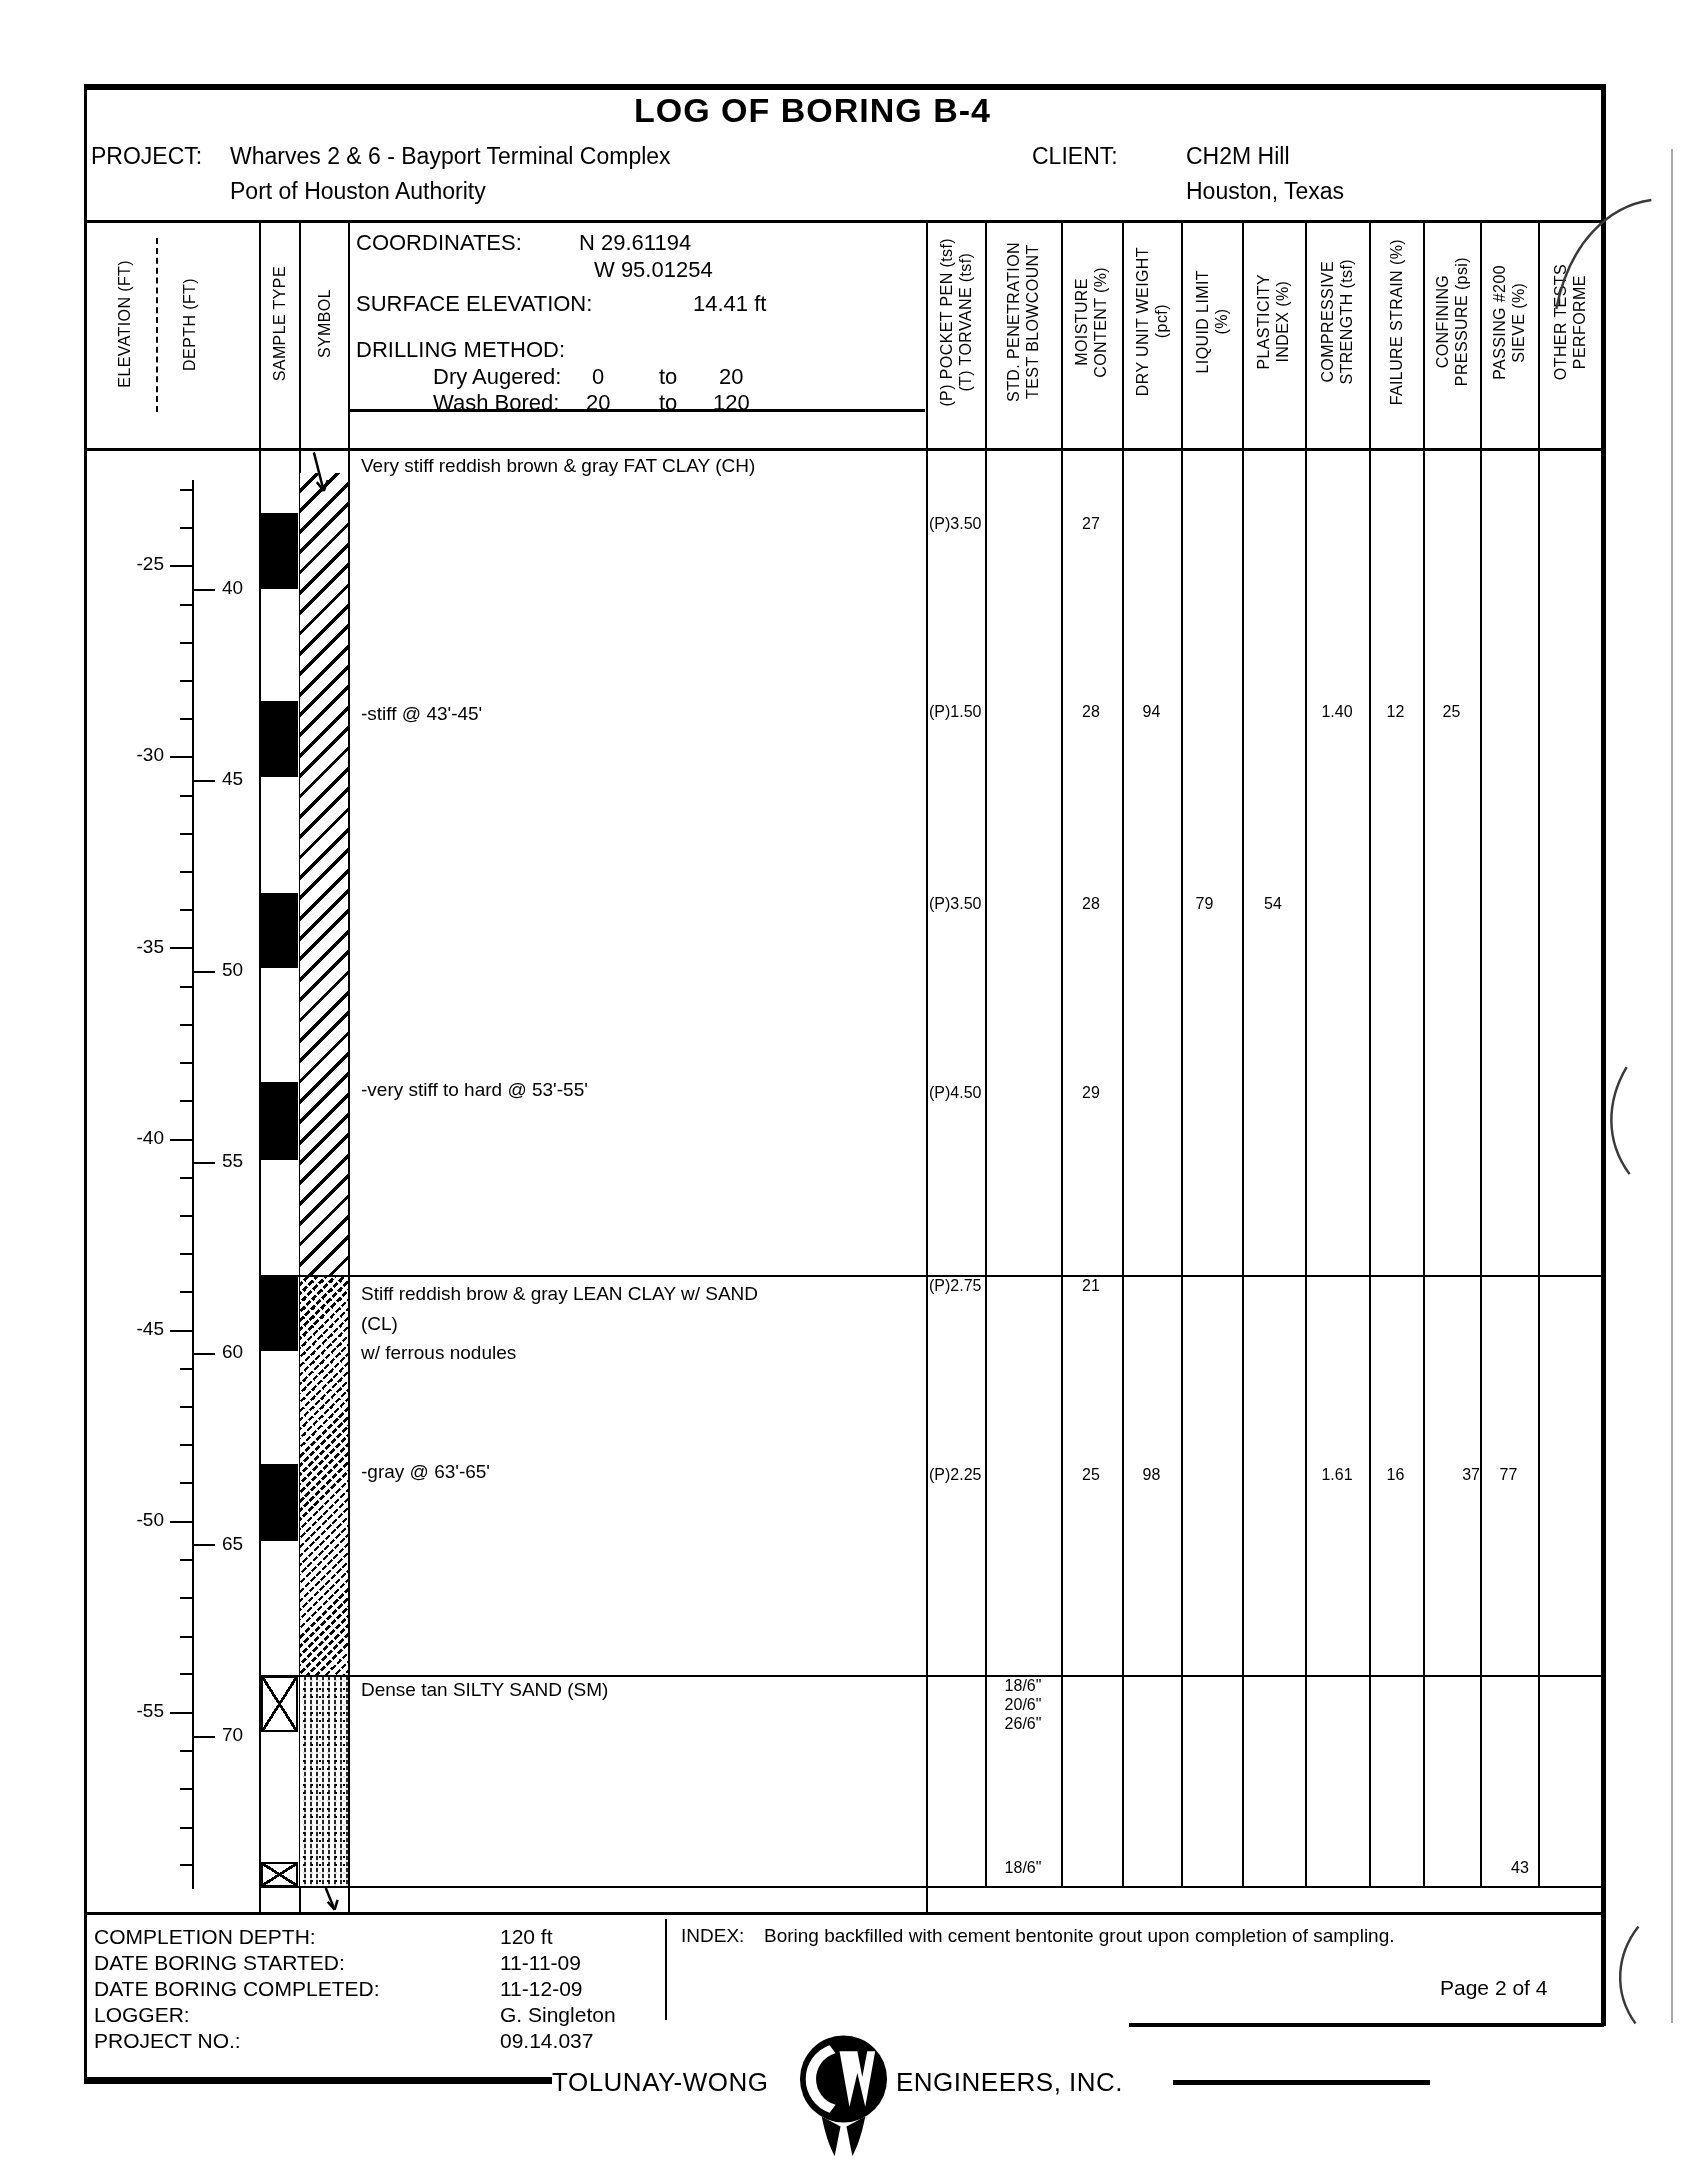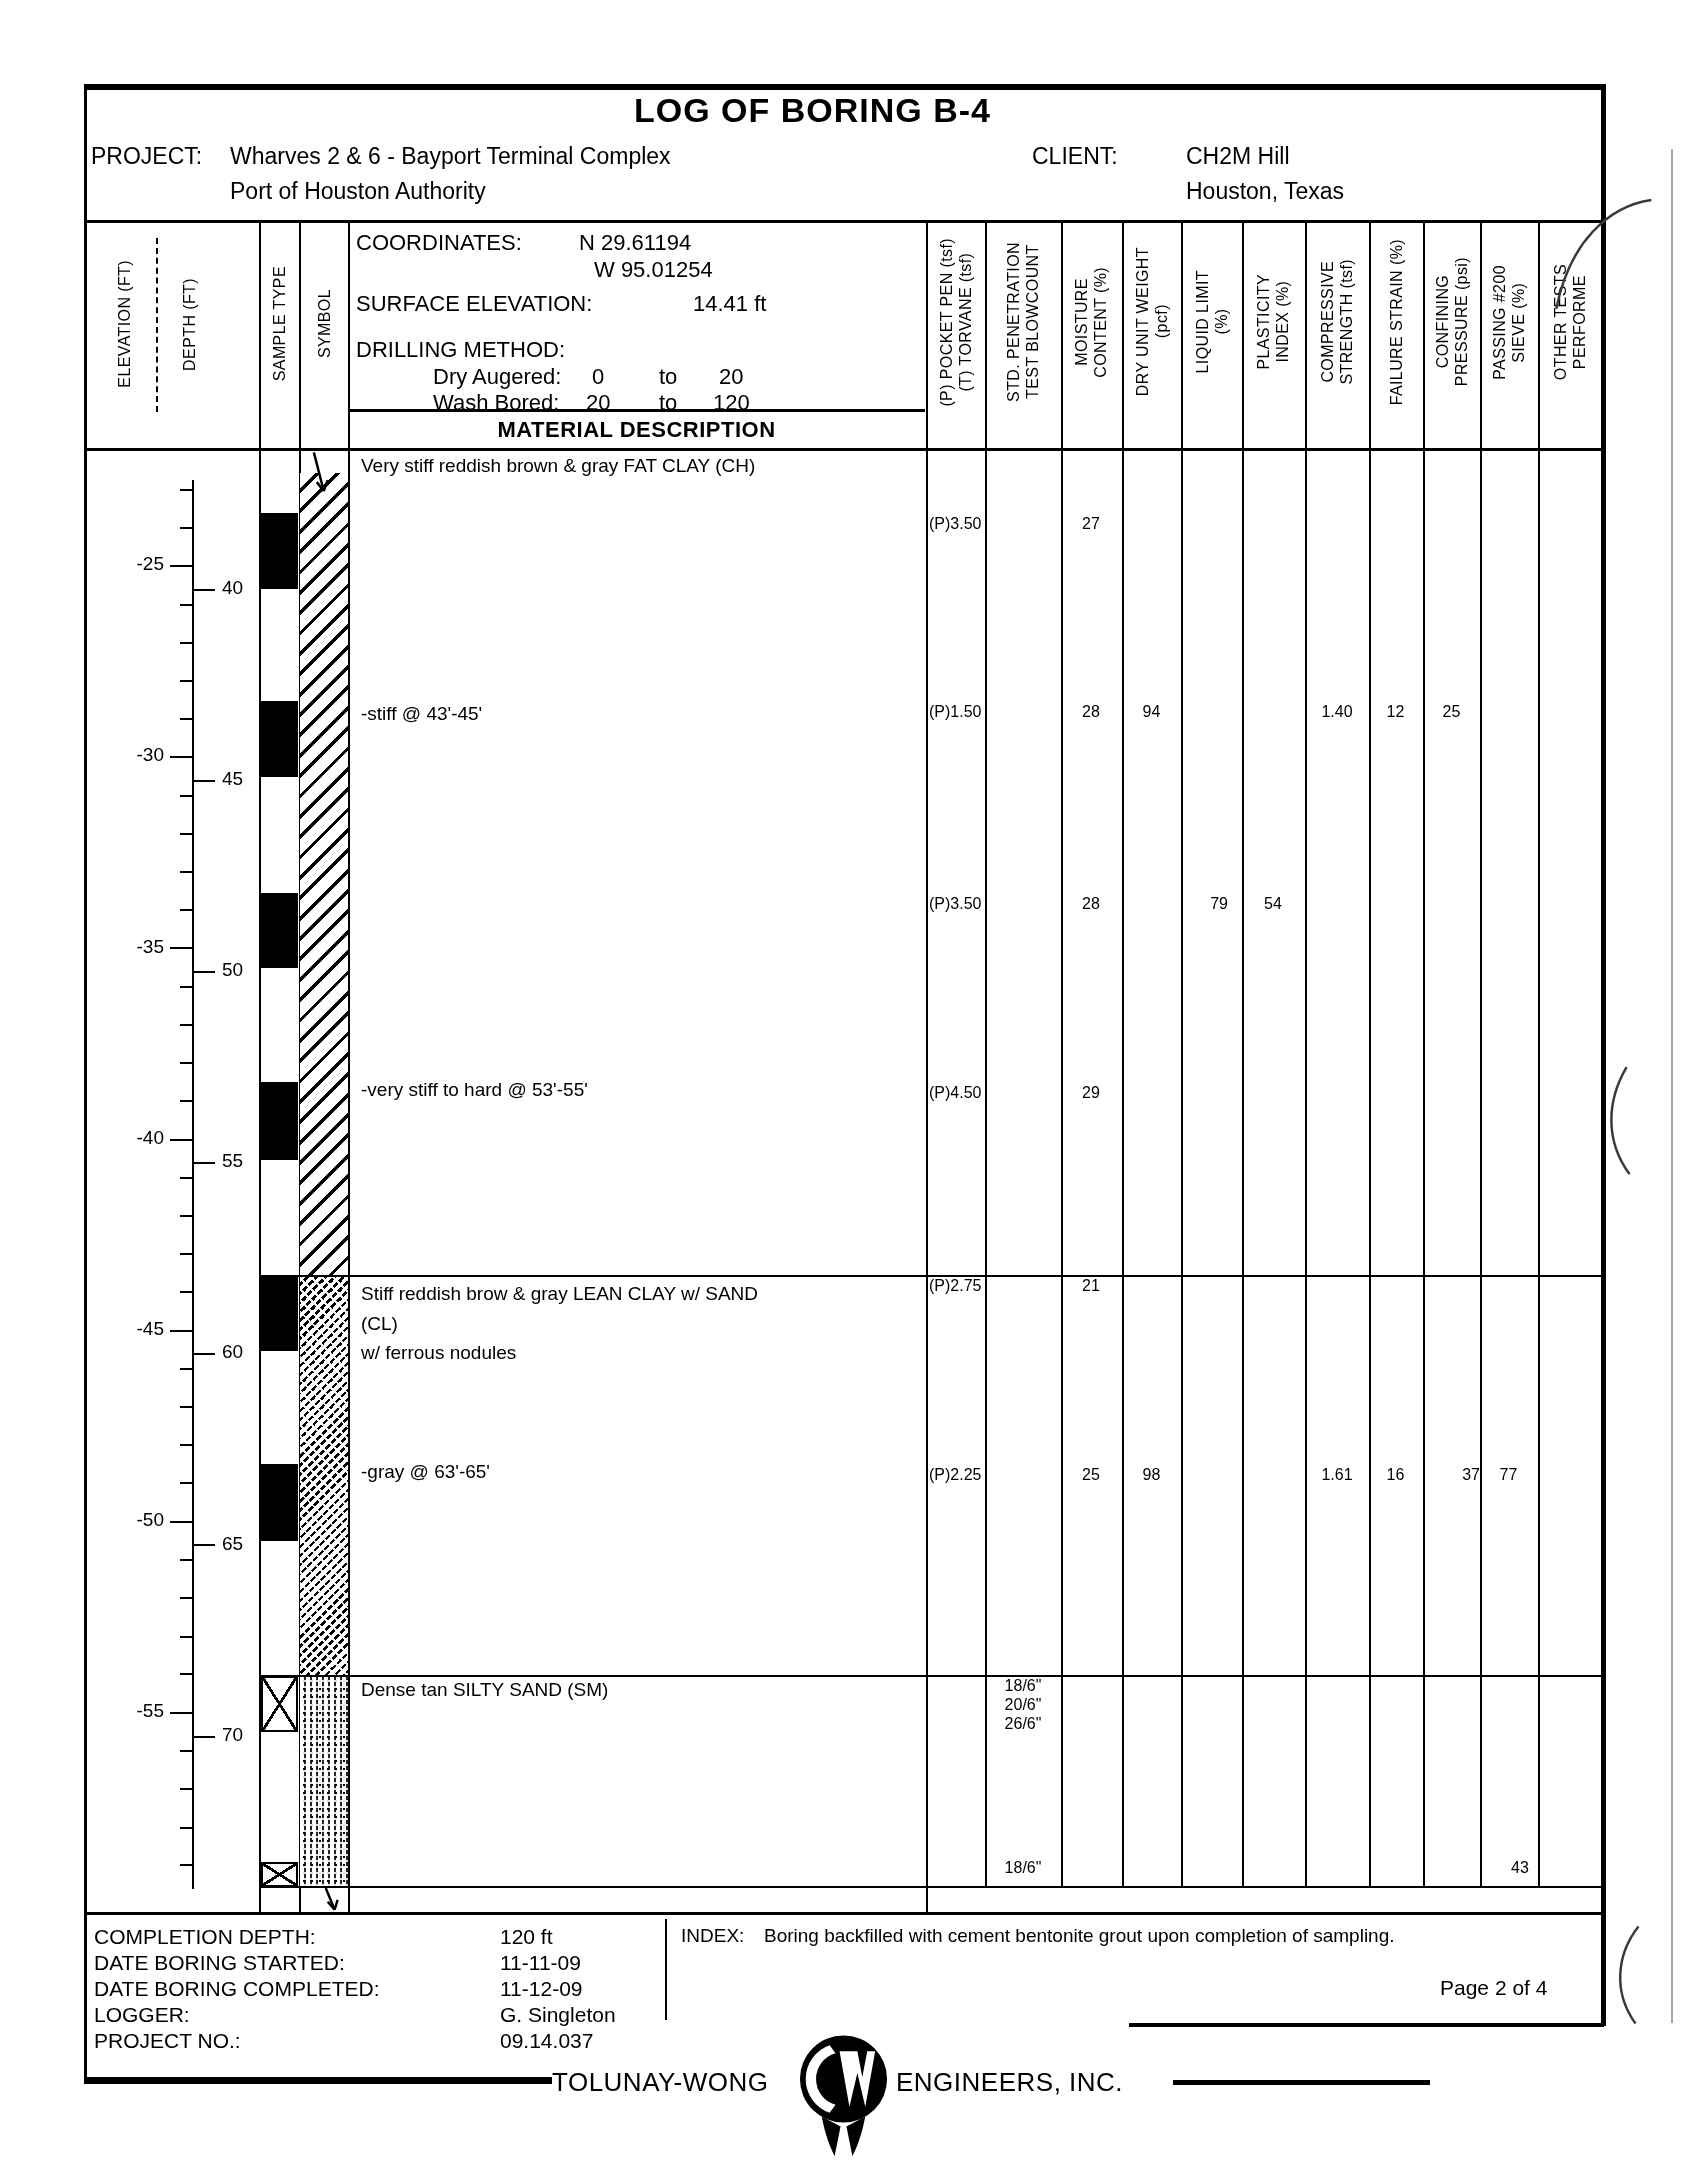--- a/index.html
+++ b/index.html
@@ -82,23 +82,20 @@
   <div class="t coord" style="left:356px;top:337px;">DRILLING METHOD:</div>
   <div class="t coord" style="left:433px;top:364px;">Dry Augered:</div>
   <div class="t coord" style="left:592px;top:364px;">0</div>
   <div class="t coord" style="left:659px;top:364px;">to</div>
   <div class="t coord" style="left:719px;top:364px;">20</div>
   <div class="t coord" style="left:433px;top:390px;">Wash Bored:</div>
   <div class="t coord" style="left:586px;top:390px;">20</div>
   <div class="t coord" style="left:659px;top:390px;">to</div>
   <div class="t coord" style="left:713px;top:390px;">120</div>
 
-  <div class="vwrap" style="left:348px;top:411px;width:577px;height:38px;">
-    <span class="matdesc">MATERIAL DESCRIPTION</span>
-  </div>
 
   <div id="dyn" class="abs" style="left:0;top:0;width:100%;height:100%;">
       <div class="hline" style="left: 84px; top: 84px; width: 1520px; height: 6px;"></div>
       <div class="hline" style="left: 84px; top: 220px; width: 1520px; height: 3px;"></div>
       <div class="hline" style="left: 348px; top: 409px; width: 577px; height: 3px;"></div>
       <div class="hline" style="left: 84px; top: 448px; width: 1520px; height: 3px;"></div>
       <div class="hline" style="left: 259px; top: 1275px; width: 1344px; height: 2px;"></div>
       <div class="hline" style="left: 259px; top: 1675px; width: 1344px; height: 2px;"></div>
       <div class="hline" style="left: 259px; top: 1886px; width: 1344px; height: 2px;"></div>
       <div class="hline" style="left: 84px; top: 1912px; width: 1520px; height: 3px;"></div>
@@ -248,21 +245,21 @@
       <div class="t val" style="left: 929px; top: 515px;">(P)3.50</div>
       <div class="t val" style="left: 1061px; top: 515px; width: 60px; text-align: center;">27</div>
       <div class="t val" style="left: 929px; top: 703px;">(P)1.50</div>
       <div class="t val" style="left: 1061px; top: 703px; width: 60px; text-align: center;">28</div>
       <div class="t val" style="left: 1122px; top: 703px; width: 59px; text-align: center;">94</div>
       <div class="t val" style="left: 1305px; top: 703px; width: 64px; text-align: center;">1.40</div>
       <div class="t val" style="left: 1369px; top: 703px; width: 53px; text-align: center;">12</div>
       <div class="t val" style="left: 1423px; top: 703px; width: 57px; text-align: center;">25</div>
       <div class="t val" style="left: 929px; top: 895px;">(P)3.50</div>
       <div class="t val" style="left: 1061px; top: 895px; width: 60px; text-align: center;">28</div>
-      <div class="t val" style="left: 1181px; top: 895px; width: 47px; text-align: right;">79</div>
+      <div class="t val" style="left: 1181px; top: 895px; width: 47px; text-align: center;">79</div>
       <div class="t val" style="left: 1242px; top: 895px; width: 62px; text-align: center;">54</div>
       <div class="t val" style="left: 929px; top: 1084px;">(P)4.50</div>
       <div class="t val" style="left: 1061px; top: 1084px; width: 60px; text-align: center;">29</div>
       <div class="t val" style="left: 929px; top: 1277px;">(P)2.75</div>
       <div class="t val" style="left: 1061px; top: 1277px; width: 60px; text-align: center;">21</div>
       <div class="t val" style="left: 929px; top: 1466px;">(P)2.25</div>
       <div class="t val" style="left: 1061px; top: 1466px; width: 60px; text-align: center;">25</div>
       <div class="t val" style="left: 1122px; top: 1466px; width: 59px; text-align: center;">98</div>
       <div class="t val" style="left: 1305px; top: 1466px; width: 64px; text-align: center;">1.61</div>
       <div class="t val" style="left: 1369px; top: 1466px; width: 53px; text-align: center;">16</div>

